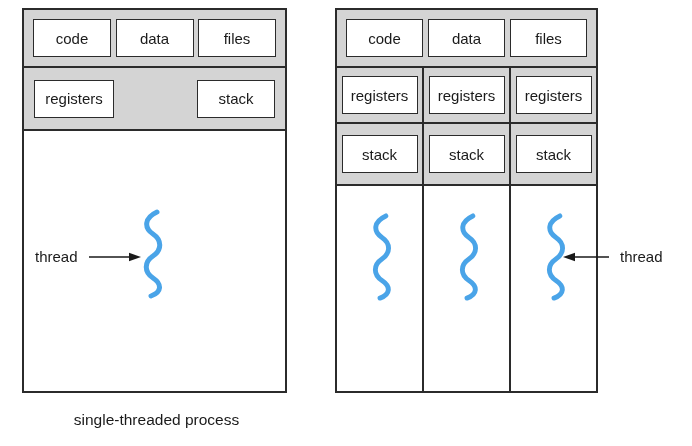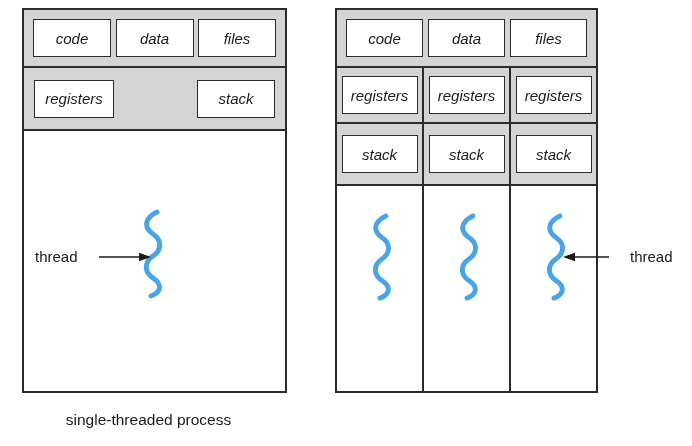--- a/index.html
+++ b/index.html
@@ -39,21 +39,20 @@
     background: #ffffff;
     border: 1.6px solid #2b2b2b;
     width: 78px;
     height: 38px;
     display: flex;
     align-items: center;
     justify-content: center;
     font-size: 15px;
     color: #1a1a1a;
     flex: none;
-    font-style: italic;
   }
   .panel-right .row-top .wbox { width: 77px; }
 
   .panel-body {
     flex: 1;
     background: #ffffff;
     position: relative;
   }
 
   .cols {
@@ -87,36 +86,36 @@
 
   .squiggle-left {
     position: absolute;
     left: 138px;
     top: 208px;
   }
   .thread-note {
     position: absolute;
     display: flex;
     align-items: center;
-    gap: 21px;
+    gap: 11px;
     font-size: 15px;
     color: #1a1a1a;
     white-space: nowrap;
   }
   .note-left  { left: 35px;  top: 248px; }
   .note-right { left: 563px; top: 248px; }
 
   .caption {
     position: absolute;
     top: 411px;
     text-align: center;
     font-size: 15.5px;
     color: #1a1a1a;
   }
-  .caption-left  { left: 16px;  width: 265px; }
+  .caption-left  { left: 24px;  width: 265px; }
   .caption-right { left: 335px; width: 263px; }
 
   svg { display: block; }
 </style>
 </head>
 <body>
 
 <div class="stage">
 
   <div class="panel panel-left">

